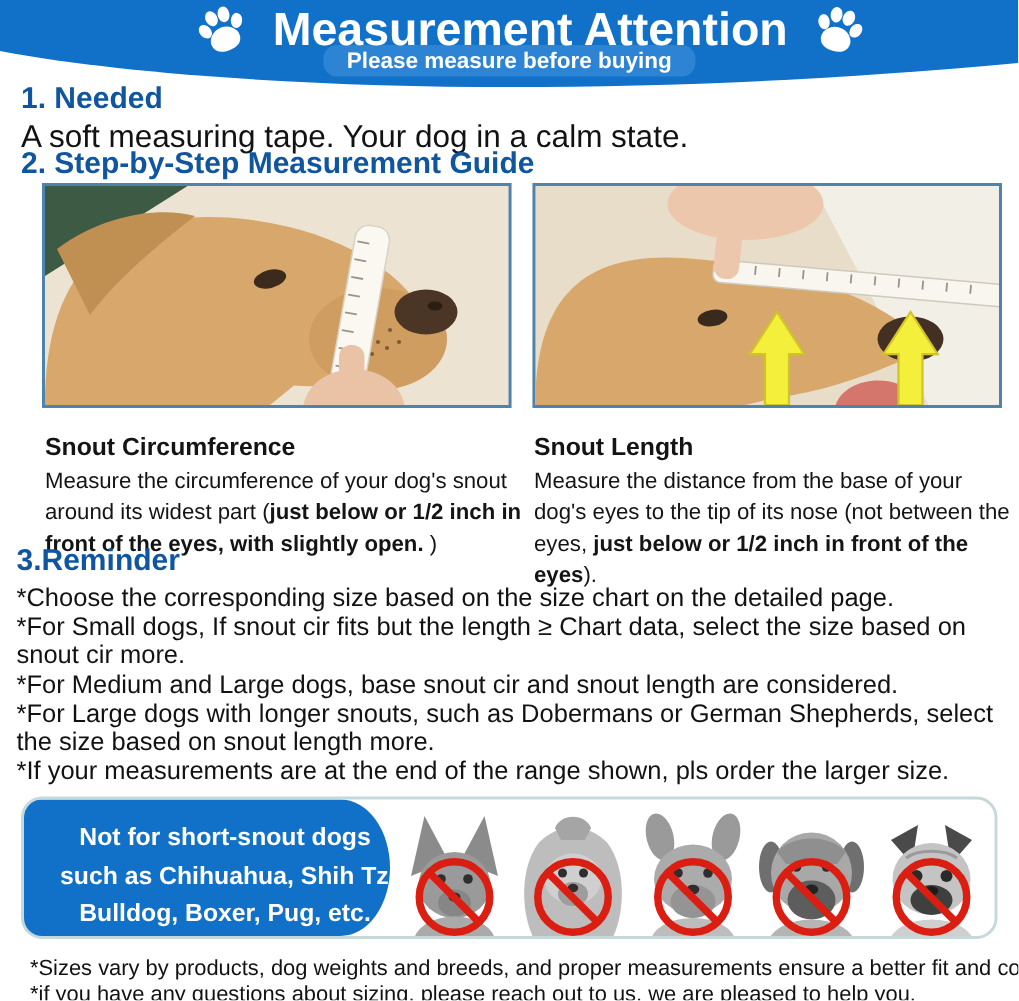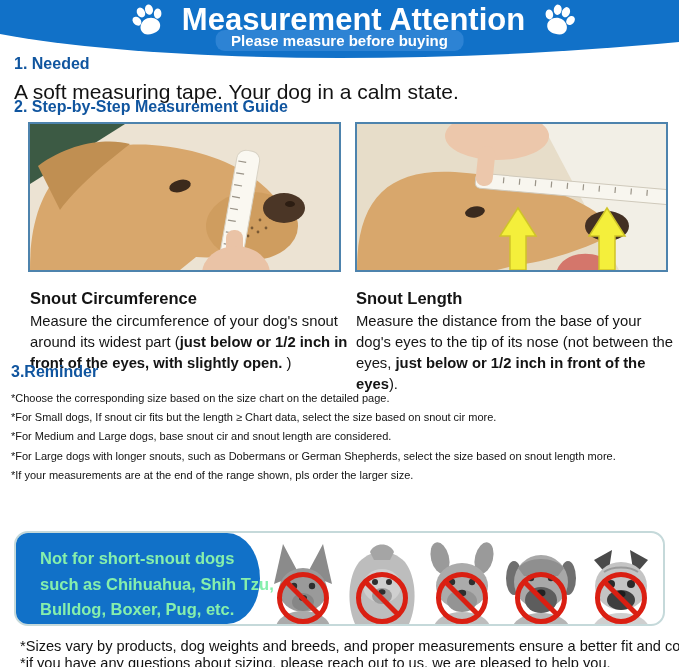--- a/index.html
+++ b/index.html
@@ -12,49 +12,49 @@
   .title-row{position:absolute;left:0;top:2px;width:100%;display:flex;align-items:flex-end;justify-content:center;gap:16px;padding-left:14px;}
   .title{color:#ffffff;font-size:31px;font-weight:bold;white-space:nowrap;}
   .paw{width:36px;height:36px;}
   .paw.left{transform:rotate(-20deg);}
   .paw.right{transform:rotate(16deg);}
   .pill{position:absolute;top:30px;left:50%;transform:translateX(-50%);
         background:#2d83d4;border-radius:9px;padding:2px 16px;
         color:#fff;font-size:15px;font-weight:bold;white-space:nowrap;text-align:center;}
 
   
-  .h1{position:absolute;color:#10559f;font-weight:bold;font-size:16px;white-space:nowrap;}
+  .h1{position:absolute;color:#10559f;font-weight:bold;font-size:20px;white-space:nowrap;}
   #h-needed{left:14px;top:55px;}
   .b1{position:absolute;left:14px;top:80px;font-size:21px;color:#121212;white-space:nowrap;}
   #h-guide{left:14px;top:98px;}
   #h-reminder{left:11px;top:363px;}
 
   
   .photo{position:absolute;top:122px;width:309px;height:146px;border:2px solid #4d83ad;overflow:hidden;background:#ece3d3;}
   #photo-circ{left:28px;}
   #photo-len{left:355px;}
 
   
   .cap{position:absolute;top:289px;color:#141414;}
   #cap-circ{left:30px;width:318px;}
   #cap-len{left:356px;width:320px;}
   .cap .t{font-size:16.5px;font-weight:bold;margin-bottom:3px;}
   .cap .d{font-size:14.8px;line-height:1.42;}
   .cap .d b{font-weight:bold;}
 
   
-  .rem{position:absolute;left:11px;top:389px;width:658px;font-size:11px;color:#121212;}
+  .rem{position:absolute;left:11px;top:389px;width:658px;font-size:17px;color:#121212;}
   .rem div{line-height:19.2px;}
 
   
   .nobox{position:absolute;left:14px;top:531px;width:647px;height:91px;background:#ffffff;
          border:2px solid #c5d9da;border-radius:14px;overflow:hidden;}
   .bluepanel{position:absolute;left:0;top:0;height:100%;width:244px;background:#1171c8;
              border-top-right-radius:58px 80px;border-bottom-right-radius:58px 80px;}
-  .bluepanel .lines{padding:13px 0 0 24px;color:#86efac;font-weight:bold;font-size:16.5px;line-height:1.55;white-space:nowrap;}
+  .bluepanel .lines{padding:13px 0 0 24px;color:#ffffff;font-weight:bold;font-size:16.5px;line-height:1.55;white-space:nowrap;text-align:center;}
   .dogs{position:absolute;left:246px;right:2px;top:0;height:100%;
         display:flex;align-items:flex-end;justify-content:space-evenly;}
   .dogwrap{position:relative;width:78px;height:86px;flex:0 0 auto;}
   .dogwrap svg{position:absolute;left:0;bottom:-4px;}
   .nosign{position:absolute;left:50%;top:40%;transform:translateX(-50%);
           width:42px;height:42px;border:5px solid #da1f12;border-radius:50%;box-sizing:content-box;}
   .nosign::before{content:"";position:absolute;left:-3px;top:calc(50% - 2.5px);width:48px;height:5px;
                   background:#da1f12;transform:rotate(45deg);}
 
   

